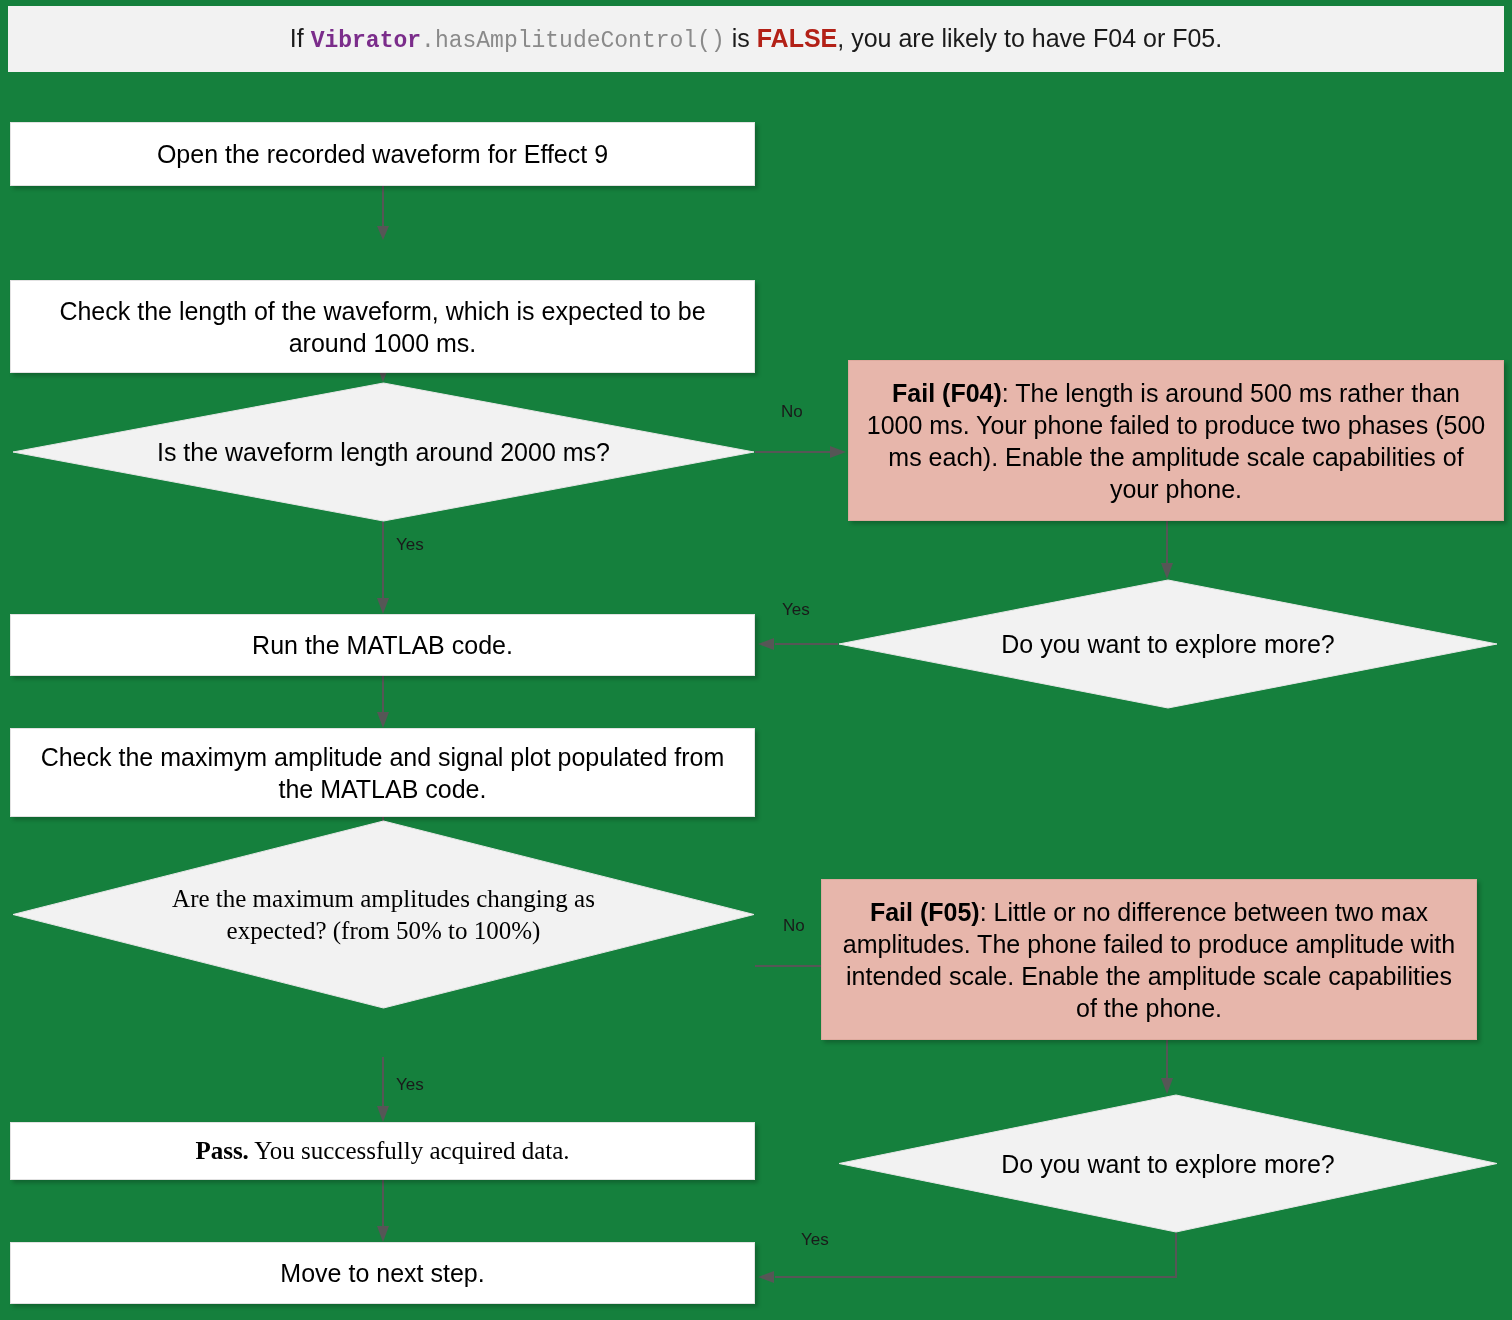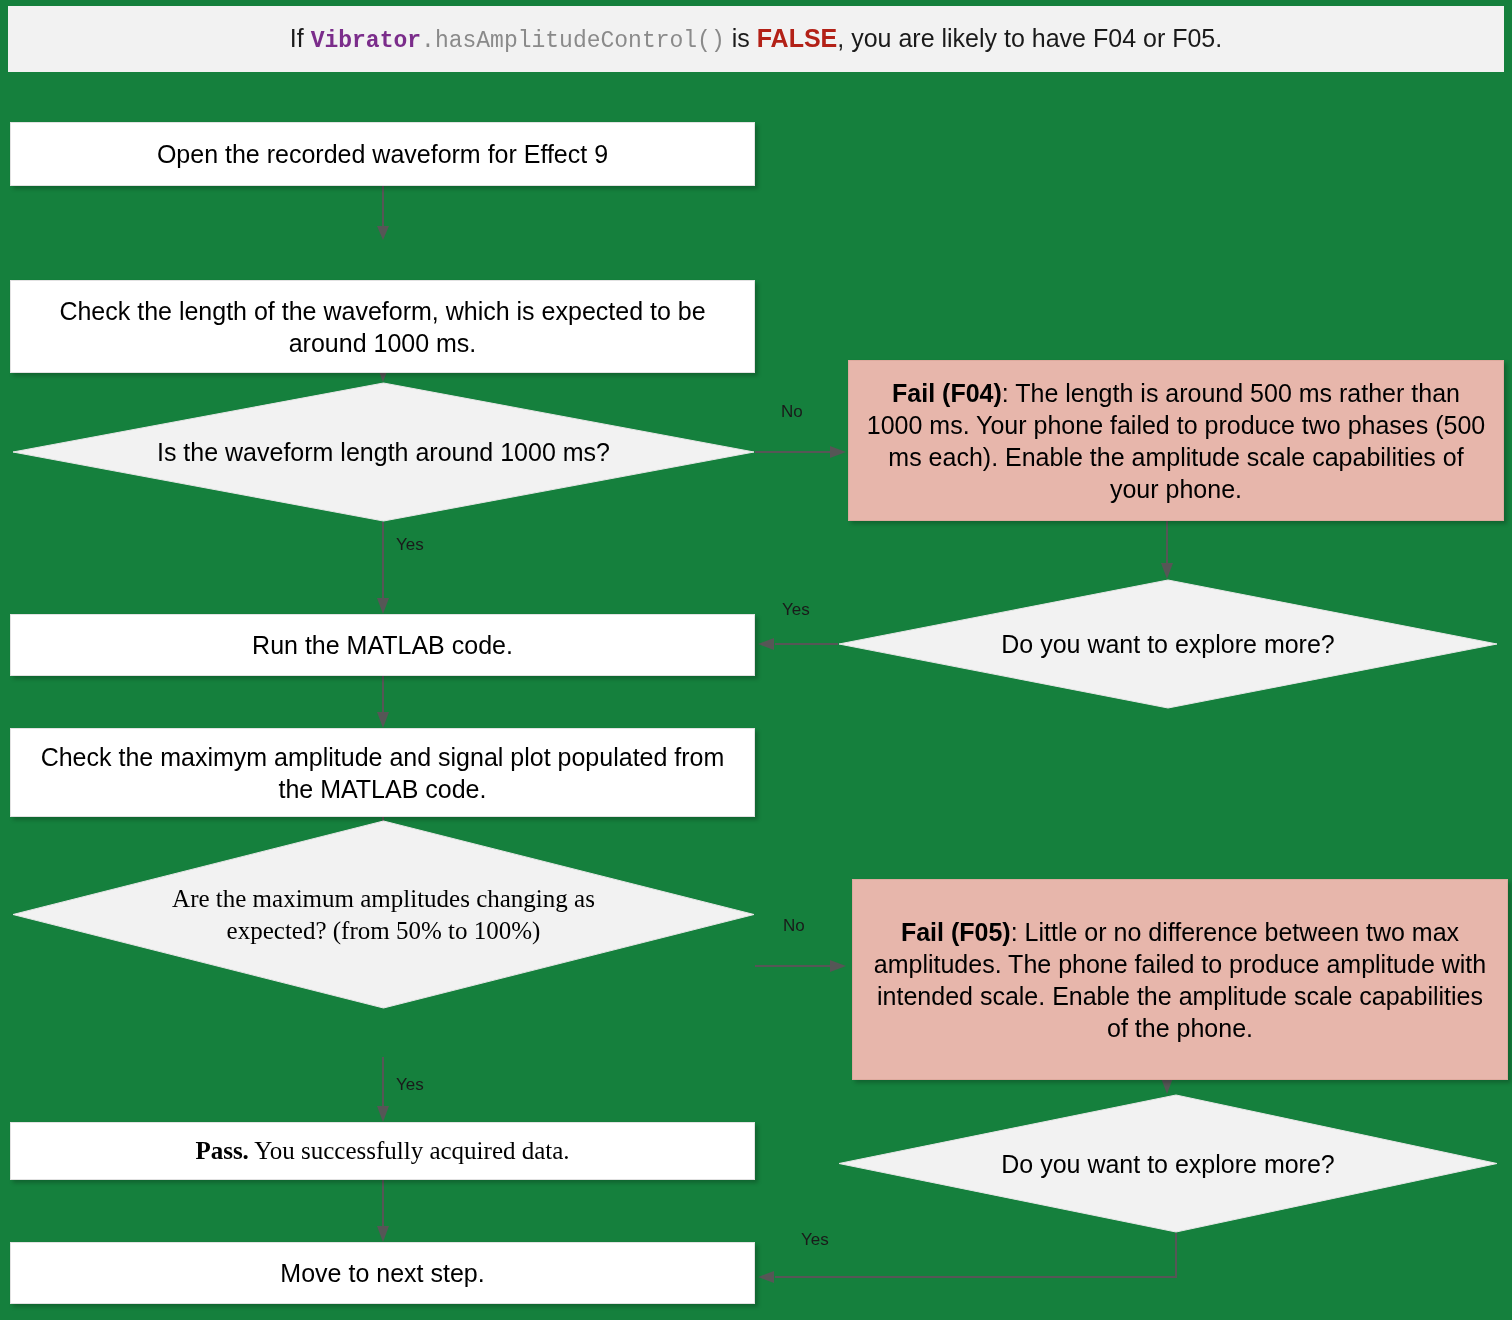--- a/index.html
+++ b/index.html
@@ -166,21 +166,21 @@
   </div>
 
   <div class="node proc" style="left:10px; top:240px; width:745px; height:93px;margin-top:40px;">
     <span class="inner">Check the length of the waveform, which is expected to be around 1000 ms.</span>
   </div>
 
   <div class="node decision" style="left:12px; top:382px; width:743px; height:140px;">
     <svg viewBox="0 0 743 140" preserveAspectRatio="none">
       <polygon points="371.5,1 742,70 371.5,139 1,70" fill="#f2f2f2" stroke="#e6e6e6" stroke-width="1"></polygon>
     </svg>
-    <span class="inner">Is the waveform length around 1000 ms?</span>
+    <span class="inner">Is the waveform length around 2000 ms?</span>
   </div>
 
   <div class="node fail" style="left:848px; top:360px; width:656px; height:161px;">
     <span class="inner"><b>Fail (F04)</b><span>: The length is around 500 ms rather than 1000 ms. Your phone failed to produce two phases (500 ms each). Enable the amplitude scale capabilities of your phone.</span></span>
   </div>
 
   <div class="node decision" style="left:838px; top:579px; width:660px; height:130px;">
     <svg viewBox="0 0 660 130" preserveAspectRatio="none">
       <polygon points="330,1 659,65 330,129 1,65" fill="#f2f2f2" stroke="#e6e6e6" stroke-width="1"></polygon>
     </svg>
@@ -195,21 +195,21 @@
     <span class="inner">Check the maximym amplitude and signal plot populated from the MATLAB code.</span>
   </div>
 
   <div class="node decision" style="left:12px; top:820px; width:743px; height:189px;font-family:Liberation Serif, serif;">
     <svg viewBox="0 0 743 189" preserveAspectRatio="none">
       <polygon points="371.5,1 742,94.5 371.5,188 1,94.5" fill="#f2f2f2" stroke="#e6e6e6" stroke-width="1"></polygon>
     </svg>
     <span class="inner">Are the maximum amplitudes changing as expected? (from 50% to 100%)</span>
   </div>
 
-  <div class="node fail" style="left:852px; top:879px; width:656px; height:201px;">
+  <div class="node fail" style="left:821px; top:879px; width:656px; height:161px;">
     <span class="inner"><b>Fail (F05)</b><span>: Little or no difference between two max amplitudes. The phone failed to produce amplitude with intended scale. Enable the amplitude scale capabilities of the phone.</span></span>
   </div>
 
   <div class="node decision" style="left:838px; top:1094px; width:660px; height:139px;">
     <svg viewBox="0 0 660 139" preserveAspectRatio="none">
       <polygon points="338,1 659,69.5 338,138 1,69.5" fill="#f2f2f2" stroke="#e6e6e6" stroke-width="1"></polygon>
     </svg>
     <span class="inner">Do you want to explore more?</span>
   </div>
 

